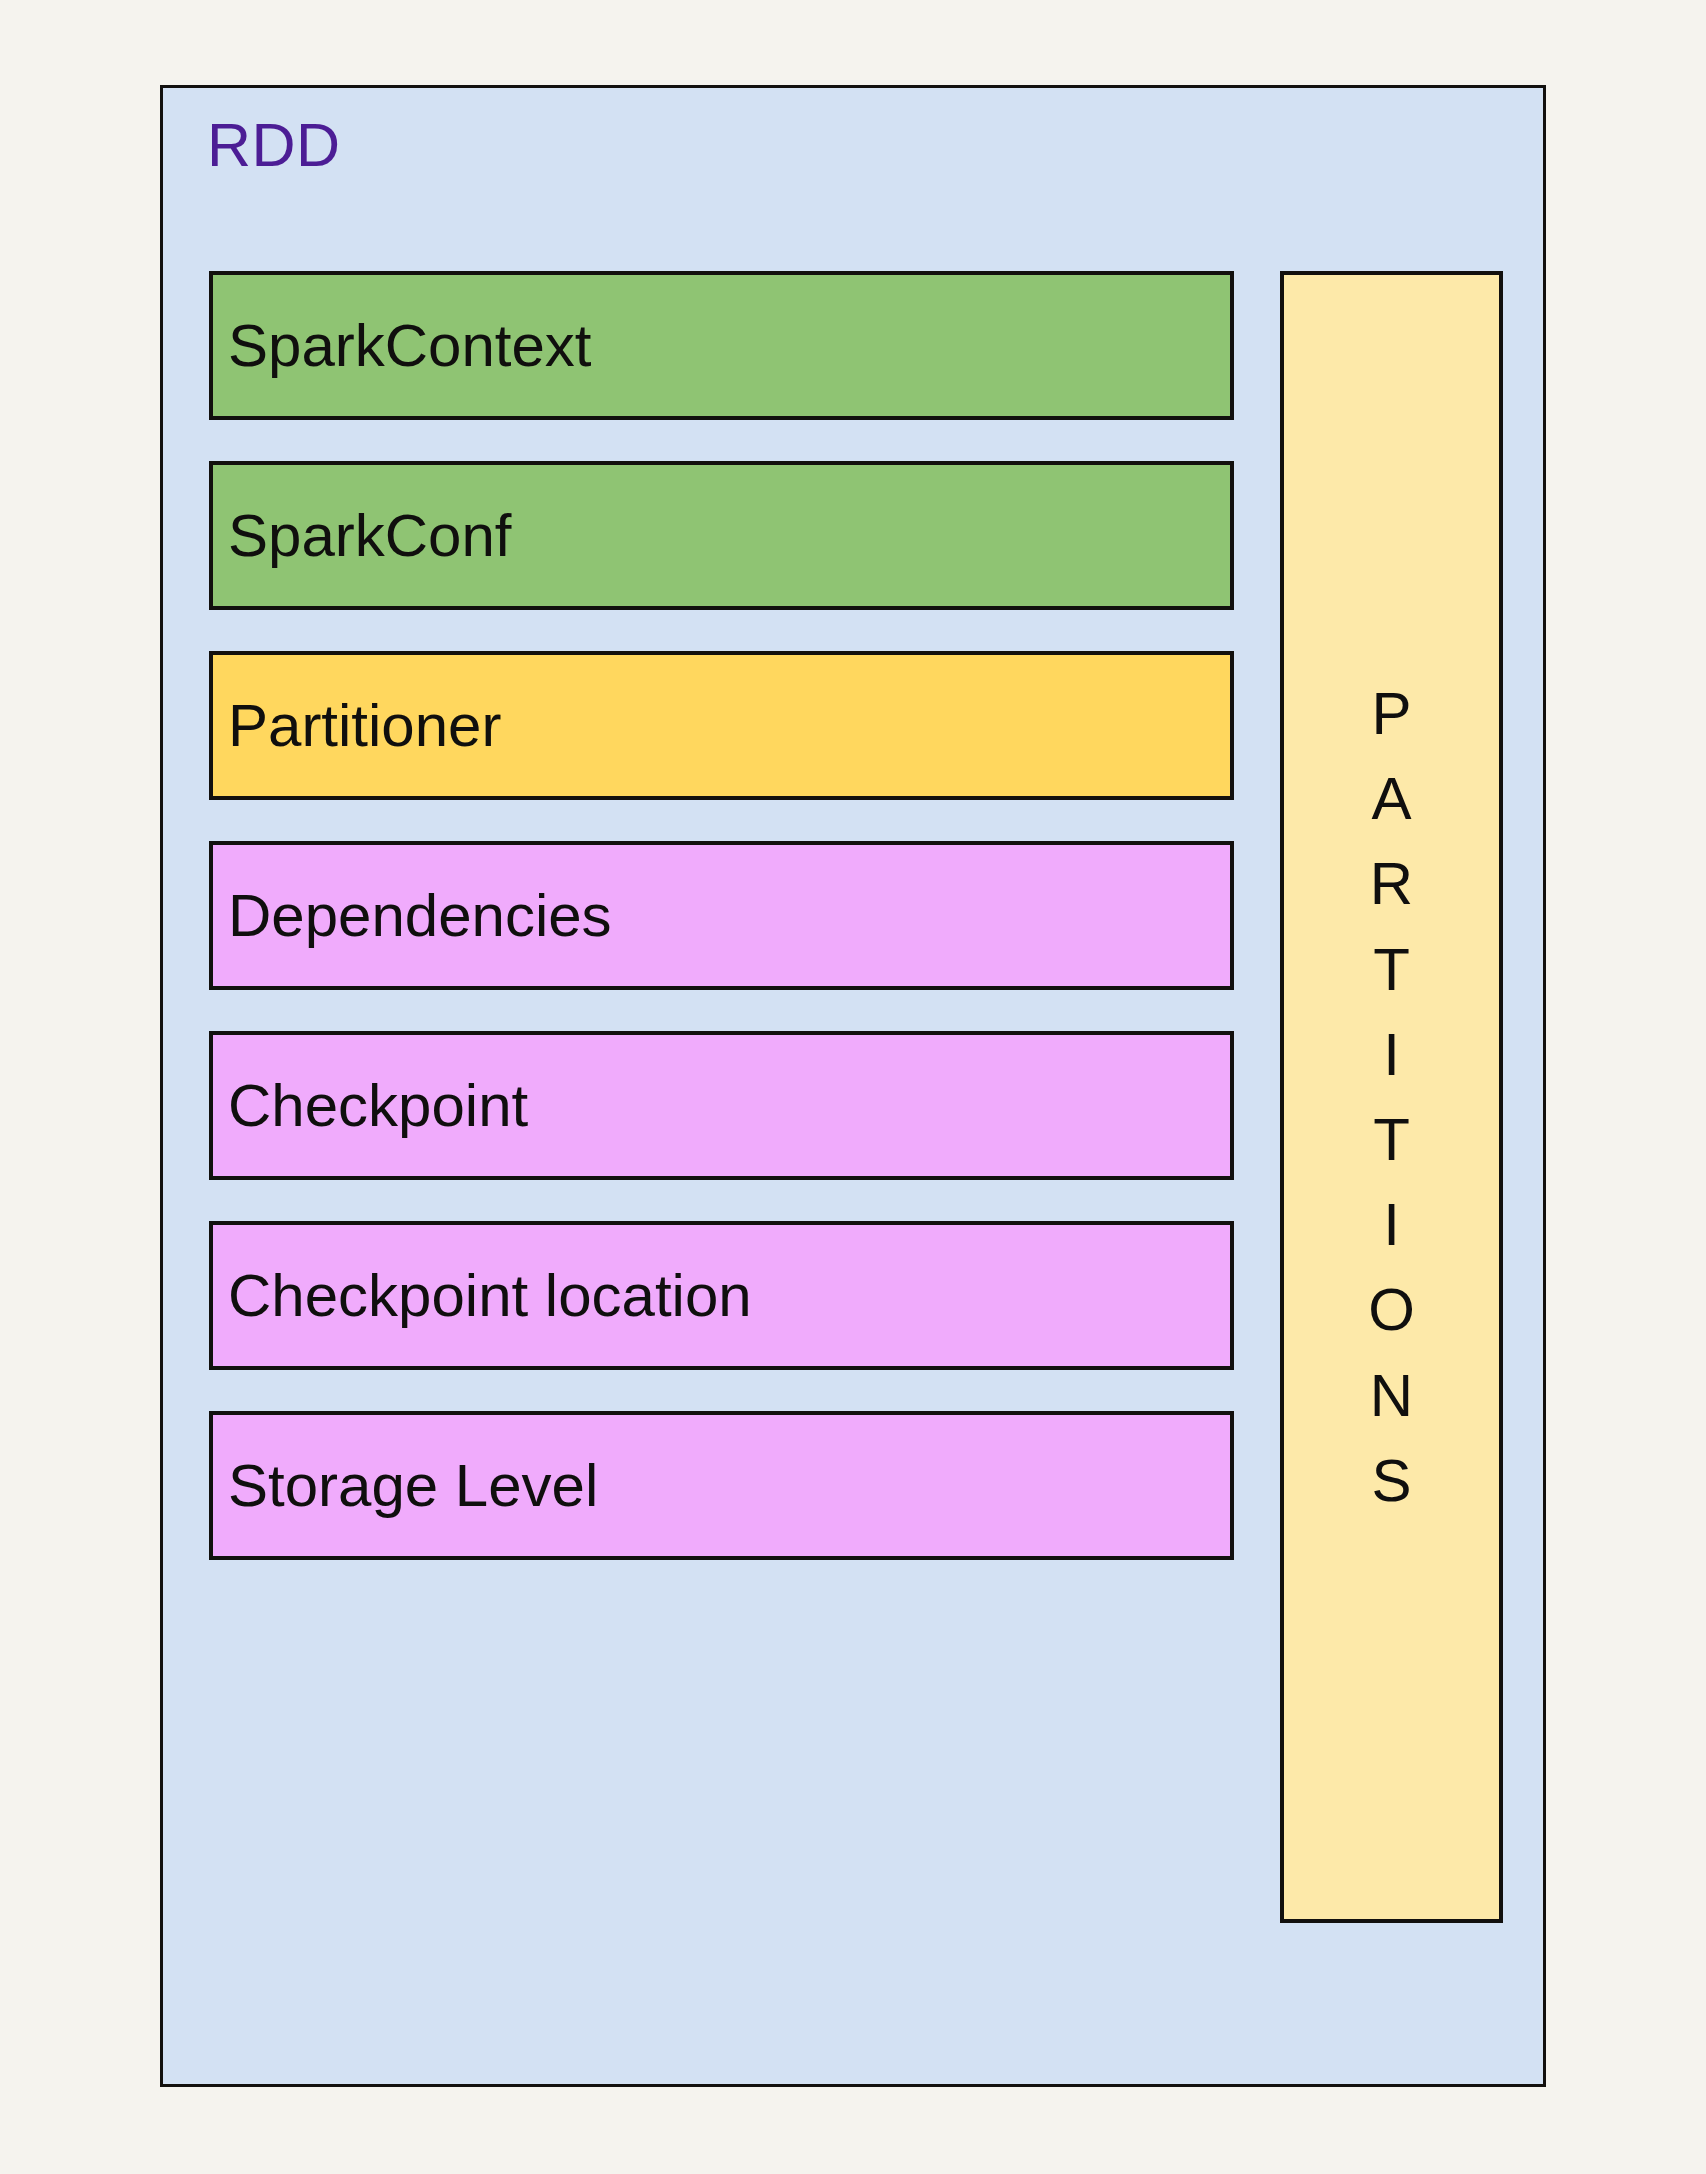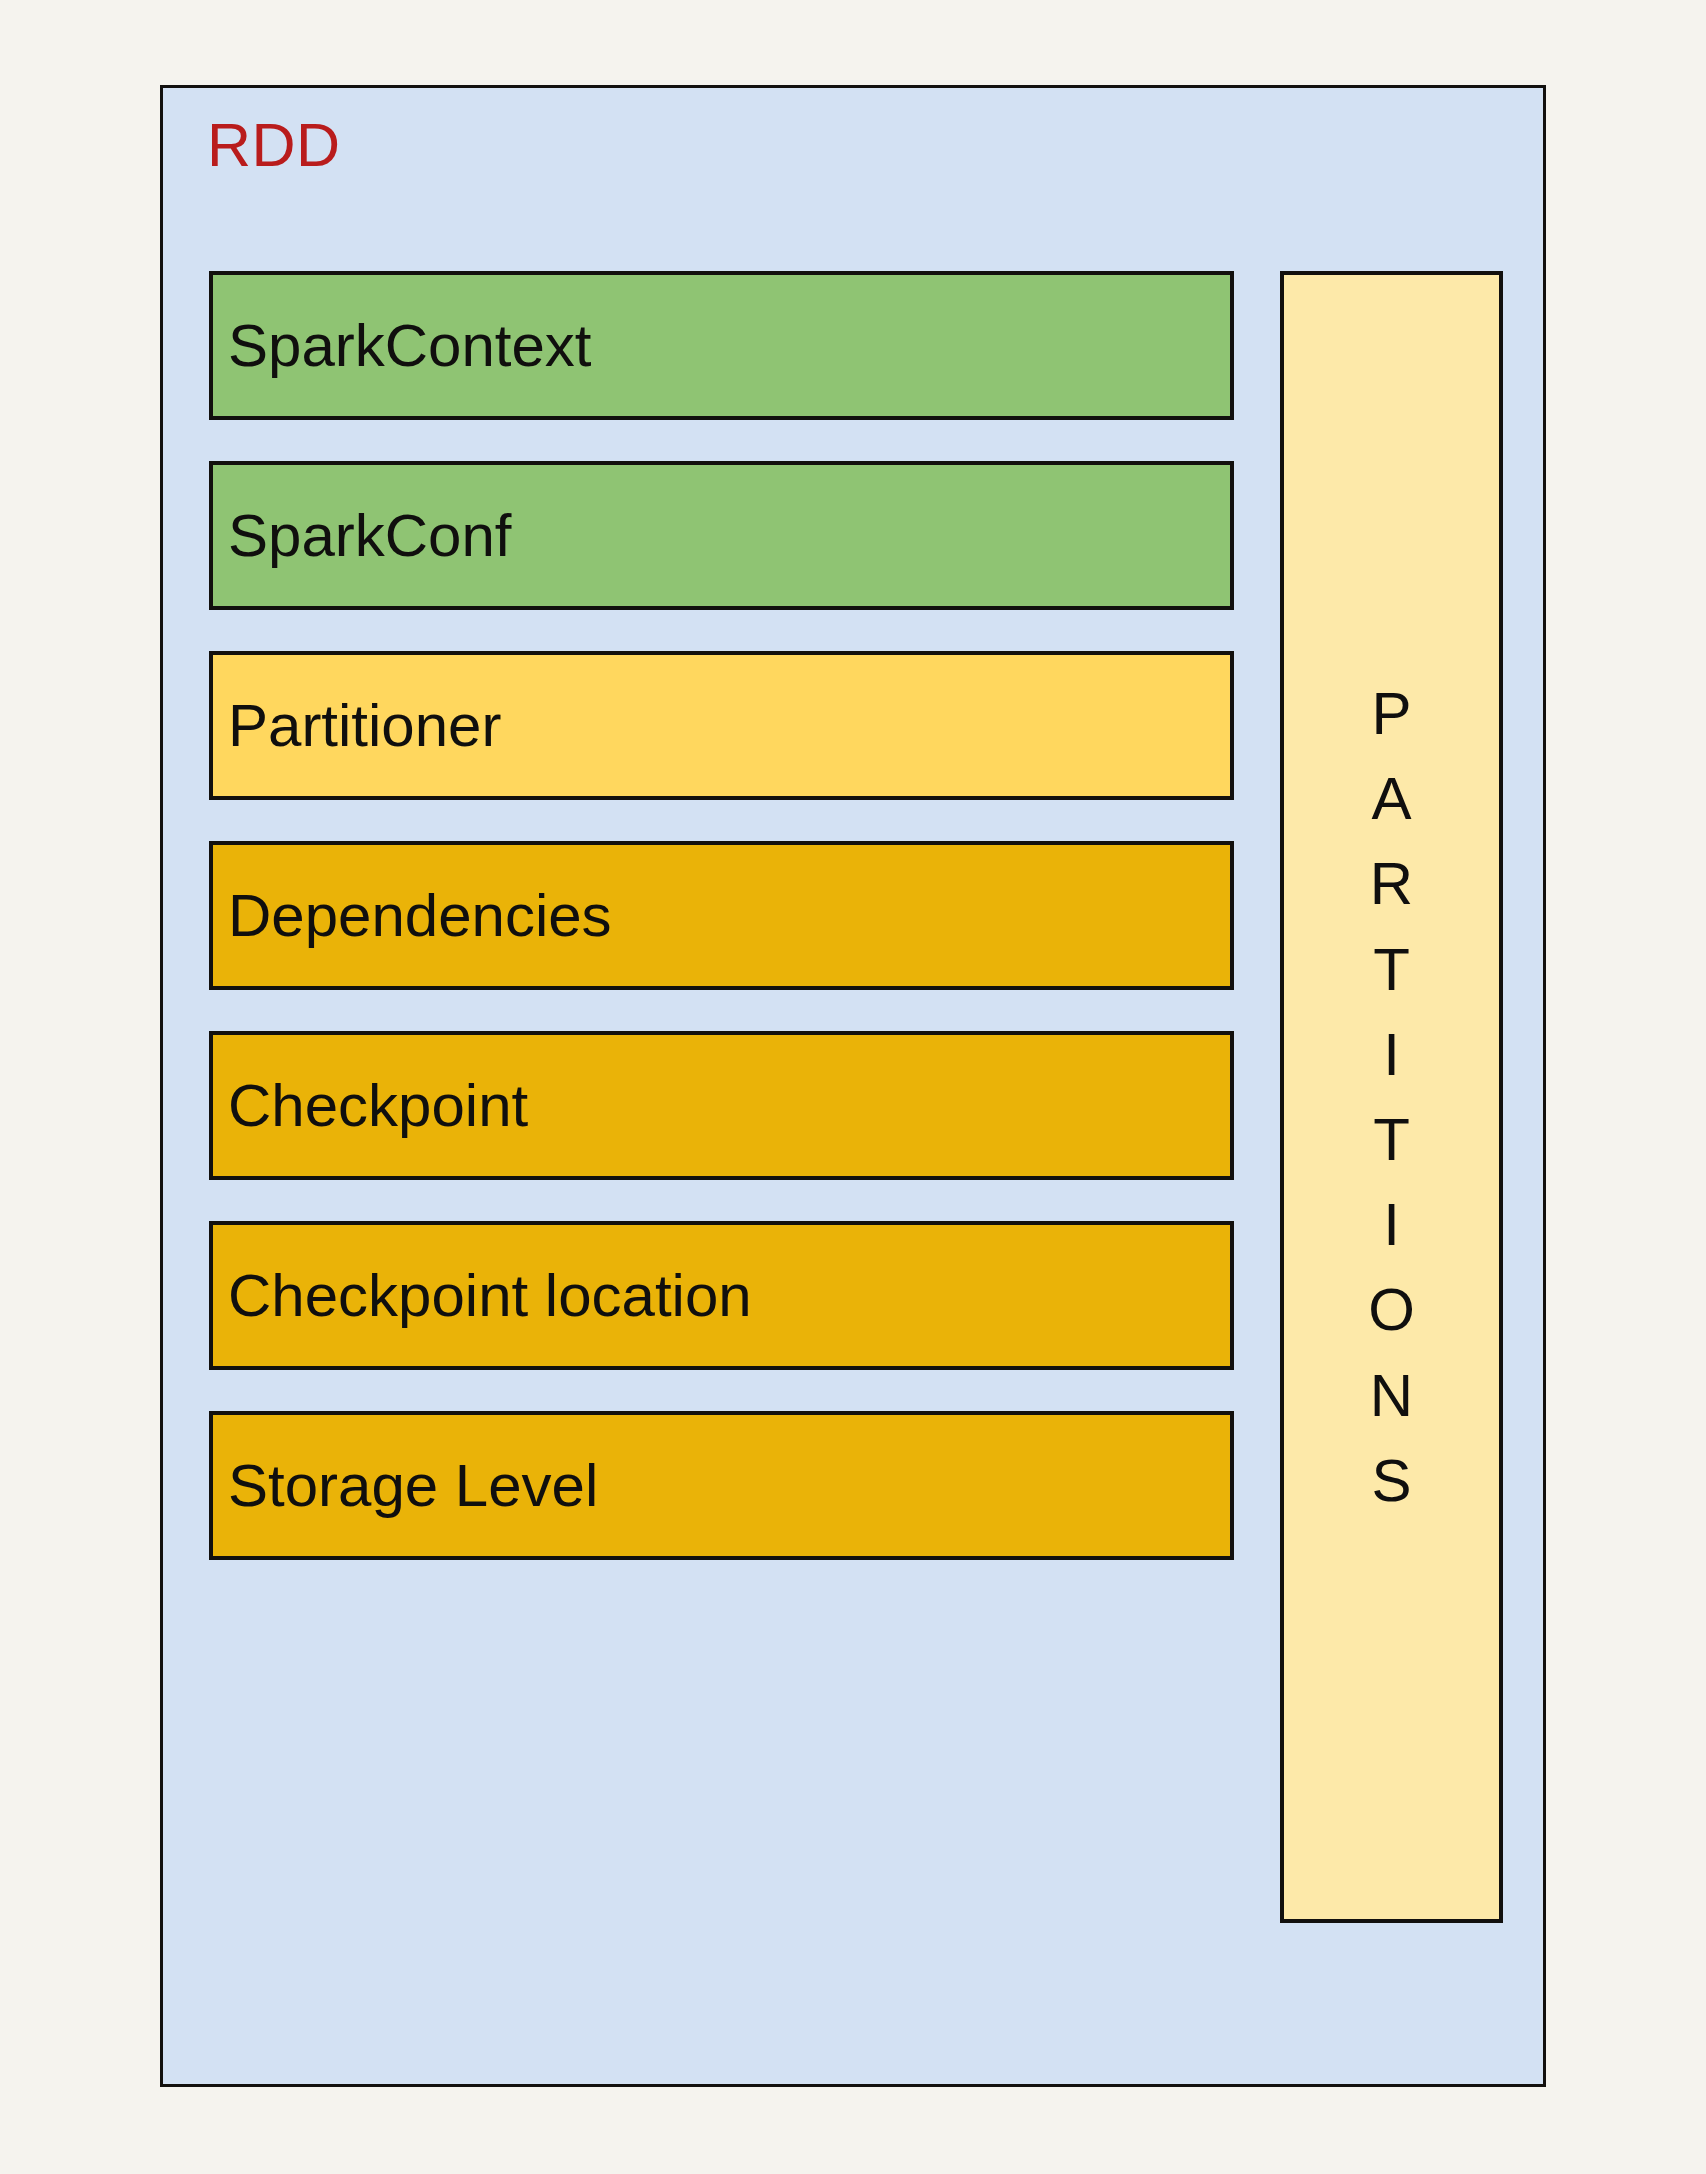--- a/index.html
+++ b/index.html
@@ -32,21 +32,21 @@
     border: 3.8px solid #12100e;
     box-sizing: border-box;
   }
 
   .rdd-title {
     position: absolute;
     left: 44px;
     top: 27px;
     font-size: 61px;
     line-height: 1;
-    color: #b91c1c;
+    color: #4c1d95;
     letter-spacing: 0.5px;
     white-space: nowrap;
   }
 
   
   .attr-column {
     position: absolute;
     left: 46px;
     top: 183px;
     width: 1025px;
@@ -66,21 +66,21 @@
   .attr-box .attr-label {
     padding-left: 15px;
     font-size: 60px;
     line-height: 1;
     color: #100f0e;
     white-space: nowrap;
   }
 
   .attr-box.c-green  { background: #8fc473; }
   .attr-box.c-yellow { background: #ffd75e; }
-  .attr-box.c-red    { background: #eab308; }
+  .attr-box.c-red    { background: #f0abfc; }
 
   
   .partitions-box {
     position: absolute;
     left: 1117px;
     top: 183px;
     width: 223px;
     height: 1652px;
     background: #fde9a9;
     border: 4.8px solid #12100e;

